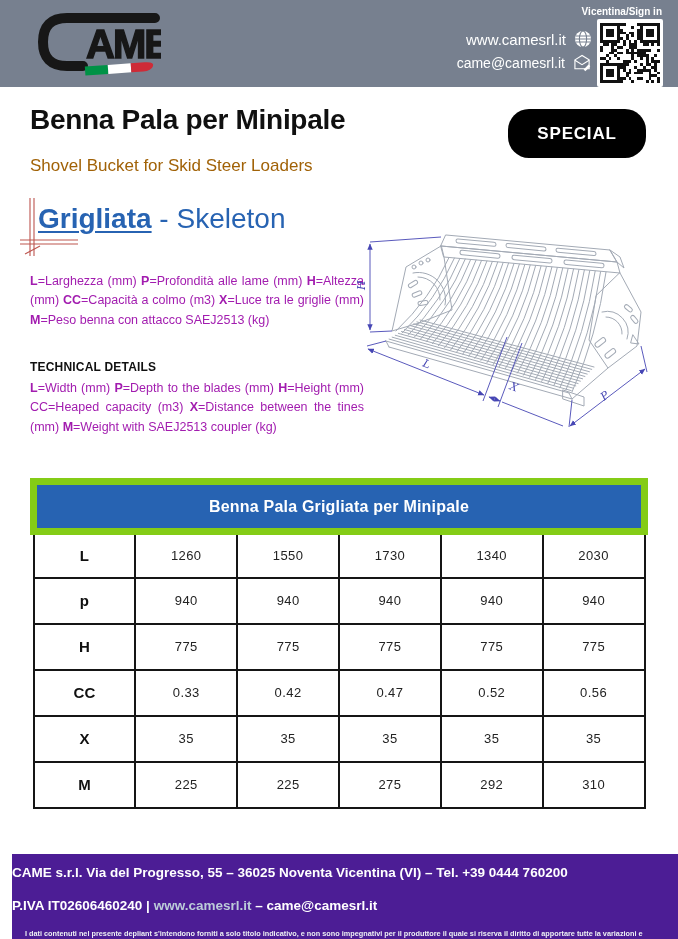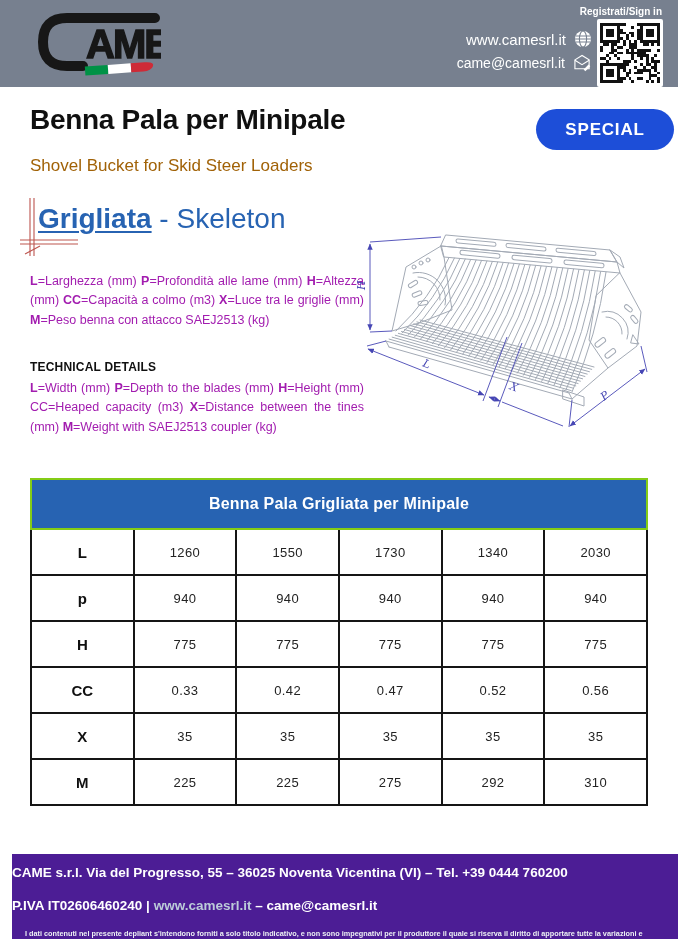--- a/index.html
+++ b/index.html
@@ -11,40 +11,40 @@
   .logo{position:absolute;left:33px;top:7px;width:128px;height:72px;cursor:pointer}
   .signin{position:absolute;top:6px;right:16px;font-size:10px;font-weight:700;color:#fff;cursor:pointer}
   .hrow{position:absolute;right:86px;display:flex;align-items:center;gap:8px;color:#fff;flex-direction:row}
   .hrow .txt{cursor:pointer}
   .hrow.site{top:30px;font-size:15px}
   .hrow.mail{top:54px;font-size:14px}
   .qr-box{position:absolute;top:19px;right:15px;width:66px;height:68px;background:#fff;border-radius:2px;display:flex;align-items:center;justify-content:center}
 
   
   .title{position:absolute;left:30px;top:104px;font-size:28px;font-weight:700;color:#101010;letter-spacing:-.3px}
-  .badge{position:absolute;left:536px;top:109px;width:138px;height:41px;border-radius:21px;background:#1d4ed8;color:#fff;
+  .badge{position:absolute;left:508px;top:109px;width:138px;height:49px;border-radius:21px;background:#000000;color:#fff;
          font-weight:700;font-size:17px;letter-spacing:.8px;display:flex;align-items:center;justify-content:center}
   .subtitle{position:absolute;left:30px;top:156px;font-size:17px;color:#a16207;font-weight:400}
   .prodline{position:absolute;left:38px;top:203px;font-size:28px;color:#2763B2}
   .prod-b{font-weight:700;text-decoration:underline;text-decoration-thickness:2px;text-underline-offset:3px}
   .mark{position:absolute;left:18px;top:196px}
 
   
   .infoblock{position:absolute;left:30px;width:334px}
   .info-it{top:272px}
   .info-en{top:360px}
   .infoblock h3{font-size:12px;color:#101010;margin-bottom:5px;letter-spacing:.2px}
   .infoblock p{font-size:12.5px;line-height:1.55;text-align:justify;color:#a21caf}
   .infoblock p b{font-weight:700}
 
   .diagram{position:absolute;left:356px;top:220px}
 
   
   .spec{position:absolute;left:30px;top:478px;width:618px;border-collapse:collapse;table-layout:fixed}
-  .spec th.tbl-title{background:#2763B2;color:#fff;font-size:16px;font-weight:700;height:50px;border:2px solid #84cc16;letter-spacing:.2px}
+  .spec th.tbl-title{background:#2763B2;color:#fff;font-size:16px;font-weight:700;height:50px;border:7px solid #84cc16;letter-spacing:.2px}
   .spec tbody th{width:70px;font-size:15px;color:#101010}
   .spec tbody th,.spec tbody td{border:2px solid #151515;height:46px;text-align:center;vertical-align:middle}
   .spec tbody td{font-size:13px;color:#232323;letter-spacing:.4px}
 
   
   .footer{position:absolute;left:12px;top:854px;width:678px;height:85px;background:#4c1d95;color:#fff;}
   .f1{padding-top:11px;font-size:13.5px;font-weight:700}
   .f2{margin-top:18px;font-size:13.5px;font-weight:700}
   .f2 .flink{color:#BCCBD9;cursor:pointer}
   .f2 .femail{cursor:pointer}
@@ -58,21 +58,21 @@
   <svg class="logo" viewBox="0 0 128 72">
     <path d="M122,11 H34 Q10,11 10,35 Q10,59 34,59 H50" fill="none" stroke="#171717" stroke-width="10" stroke-linecap="round"></path>
     <text x="53" y="51" font-size="40" font-weight="800" letter-spacing="-2" fill="#171717" stroke="#171717" stroke-width="1.4" font-family="Liberation Sans, sans-serif">AME</text>
     <g transform="rotate(-4 88 61)">
       <rect x="52" y="57" width="23" height="9" fill="#009246"></rect>
       <rect x="75" y="57" width="23" height="9" fill="#ffffff"></rect>
       <path d="M98,57 h14 q10,0 8,4.5 q-2,4.5 -10,4.5 h-12 Z" fill="#CE2B37"></path>
     </g>
   </svg>
 
-  <div class="signin">Registrati/Sign in</div>
+  <div class="signin">Vicentina/Sign in</div>
 
   <div class="hrow site">
     <span class="txt">www.camesrl.it</span>
     <svg width="18" height="18" viewBox="0 0 18 18">
       <circle cx="9" cy="9" r="8" fill="#fff"></circle>
       <g stroke="#77808F" stroke-width="1.1" fill="none">
         <ellipse cx="9" cy="9" rx="3.6" ry="8"></ellipse>
         <path d="M1.6,6 H16.4 M1,9 H17 M1.6,12 H16.4"></path>
       </g>
     </svg>

